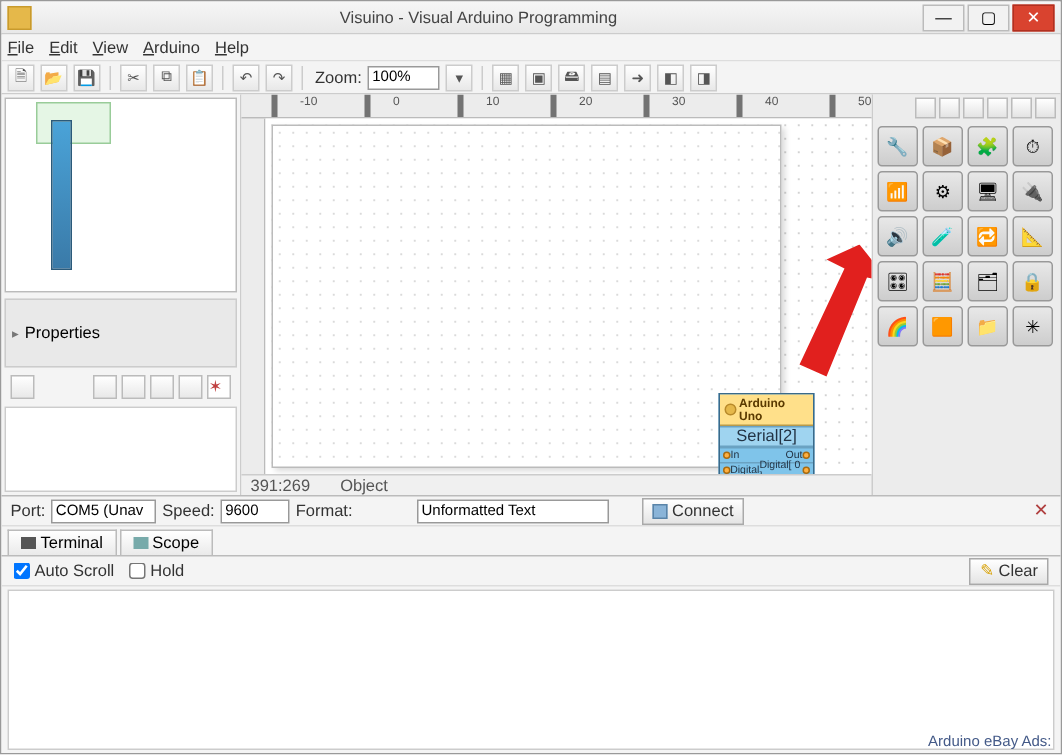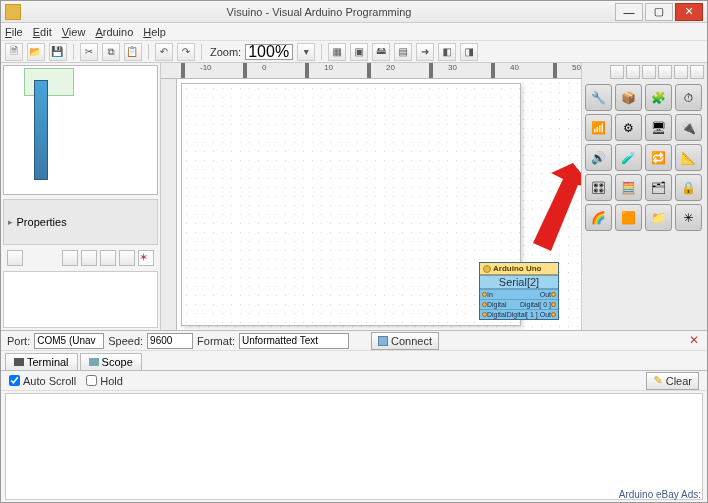--- a/index.html
+++ b/index.html
@@ -10,21 +10,21 @@
 .titlebar .title { flex: 1; text-align: center; color: #444; font-size: 11px; }
 .wbtn { width: 28px; height: 18px; margin-left: 2px; display: flex; align-items: center; justify-content: center; font-size: 11px; border: 1px solid #bbb; background: #f2f2f2; }
 .wbtn.close { background: #d9432f; color: #fff; border-color: #b03020; }
 .menubar { height: 18px; display: flex; align-items: center; padding: 0 4px; gap: 10px; background: #f4f4f4; border-bottom: 1px solid #ddd; }
 .menubar span { color: #333; }
 .menubar span u { text-decoration: underline; }
 .toolbar { height: 22px; display: flex; align-items: center; padding: 0 4px; gap: 4px; background: #f4f4f4; border-bottom: 1px solid #ccc; }
 .tbtn { width: 18px; height: 18px; border: 1px solid #ccc; background: linear-gradient(#fff,#e8e8e8); display: flex; align-items: center; justify-content: center; font-size: 10px; color: #555; }
 .tsep { width: 1px; height: 16px; background: #ccc; margin: 0 2px; }
 .zoom-label { font-size: 11px; color: #333; margin-left: 2px; }
-.zoom-sel { width: 48px; height: 16px; border: 1px solid #999; background: #fff; font-size: 16px; padding: 0 2px; }
+.zoom-sel { width: 48px; height: 16px; border: 1px solid #999; background: #fff; font-size: 10px; padding: 0 2px; }
 .body { flex: 1; display: flex; min-height: 0; }
 .leftcol { width: 160px; display: flex; flex-direction: column; border-right: 1px solid #ccc; background: #f4f4f4; }
 .preview { height: 130px; background: #fff; border: 1px solid #bbb; margin: 2px; position: relative; overflow: hidden; }
 .preview .sel { position: absolute; left: 20px; top: 2px; width: 50px; height: 28px; background: rgba(150,220,150,.25); border: 1px solid #9c9; }
 .preview .chip { position: absolute; left: 30px; top: 14px; width: 14px; height: 100px; background: linear-gradient(180deg,#4aa3d8 0%,#3a7aa8 100%); border: 1px solid #2b5a7a; }
 .props-head { background: #e9e9e9; border: 1px solid #ccc; margin: 2px; padding: 16px 4px; display: flex; align-items: center; }
 .props-head::before { content: "▸"; color: #777; margin-right: 4px; font-size: 9px; }
 .props-tools { height: 20px; display: flex; align-items: center; gap: 3px; padding: 0 4px; margin: 1px 2px; }
 .ptbtn { width: 16px; height: 16px; border: 1px solid #bbb; background: linear-gradient(#fff,#e8e8e8); }
 .props-body { flex: 1; background: #fff; border: 1px solid #ccc; margin: 2px; }
@@ -33,21 +33,21 @@
 .ruler-h .tick { position: absolute; top: 0; height: 16px; border-left: 4px solid #737373; font-size: 8px; color: #555; padding-left: 15px; text-align: center; }
 .canvas-area { flex: 1; display: flex; min-height: 0; }
 .ruler-v { width: 16px; background: #ececec; border-right: 1px solid #bbb; }
 .canvas { flex: 1; background: #fff; position: relative; overflow: hidden;
   background-image: radial-gradient(circle, #d2d2d2 0.6px, transparent 0.6px);
   background-size: 9px 9px; }
 .page { position: absolute; left: 4px; top: 4px; right: 60px; bottom: 4px; background: #fff; border: 1px solid #bbb; box-shadow: 2px 2px 4px rgba(0,0,0,.15);
   background-image: radial-gradient(circle, #dadada 0.6px, transparent 0.6px);
   background-size: 9px 9px; }
 .arrow { position: absolute; left: 346px; top: 84px; pointer-events: none; }
-.comp { position: absolute; left: 302px; top: 183px; width: 80px; background: #7fc4ea; border: 1px solid #3a6a8a; font-size: 8px; }
+.comp { position: absolute; left: 302px; top: 183px; width: 64px; background: #7fc4ea; border: 1px solid #3a6a8a; font-size: 8px; }
 .comp .hdr { background: #ffe08a; border-bottom: 1px solid #b89a4a; padding: 1px 3px; display: flex; align-items: center; gap: 2px; }
 .comp .hdr .dot { width: 8px; height: 8px; border-radius: 50%; background: #e5b84a; border: 1px solid #b88a2a; }
 .comp .sect { background: #9fd4f0; border-top: 1px solid #6aa2c2; border-bottom: 1px solid #6aa2c2; text-align: center; padding: 0 2px; color: #234; }
 .comp .row { display: flex; justify-content: space-between; align-items: center; padding: 0 2px; height: 10px; border-top: 1px solid #6aa2c2; color: #234; }
 .comp .pin { width: 5px; height: 5px; background: #ffb040; border: 1px solid #a86a10; border-radius: 50%; }
 .comp .lbl { font-size: 7px; }
 .status { height: 14px; background: #f0f0f0; border-top: 1px solid #ccc; padding: 0 6px; display: flex; align-items: center; gap: 20px; color: #555; font-size: 10px; }
 .right-pal { width: 126px; background: #ececec; border-left: 1px solid #ccc; display: flex; flex-direction: column; }
 .pal-tools { height: 18px; display: flex; align-items: center; justify-content: flex-end; gap: 2px; padding: 0 3px; }
 .pal-tools .pt { width: 14px; height: 14px; border: 1px solid #bbb; background: linear-gradient(#fff,#e4e4e4); }
@@ -186,20 +186,24 @@
                   <span class="lbl">Digital</span>
                   <span style="flex:1"></span>
                   <span class="lbl">Digital[ 1 ]   Out</span>
                   <span class="pin"></span>
                 </div>
               </div>
           </div>
 
         </div>
       </div>
+      <div class="status">
+        <span>391:269</span>
+        <span>Object</span>
+      </div>
     </div>
 
     <div class="right-pal">
       <div class="pal-tools">
         <div class="pt"></div>
         <div class="pt"></div>
         <div class="pt"></div>
         <div class="pt"></div>
         <div class="pt"></div>
         <div class="pt"></div>
@@ -231,21 +235,21 @@
   </div>
 
   <div class="bottom bottom-rel">
     <div class="close-x">✕</div>
     <div class="conn-row">
       <label>Port:</label>
       <input class="sel" style="width: 70px;" value="COM5 (Unav">
       <label>Speed:</label>
       <input class="sel" style="width: 46px;" value="9600">
       <label>Format:</label>
-      <input class="sel" style="width: 110px;" value="Unformatted Text">
+      <input class="sel" style="width: 128px; margin-left: 39px;" value="Unformatted Text">
       <div style="width:14px"></div>
       <div class="btn">
           <span class="bi"></span>
           <span>Connect</span>
         </div>
     </div>
     <div class="tabs">
       <div class="tab">
           <span class="ti"></span>
           <span>Terminal</span>

